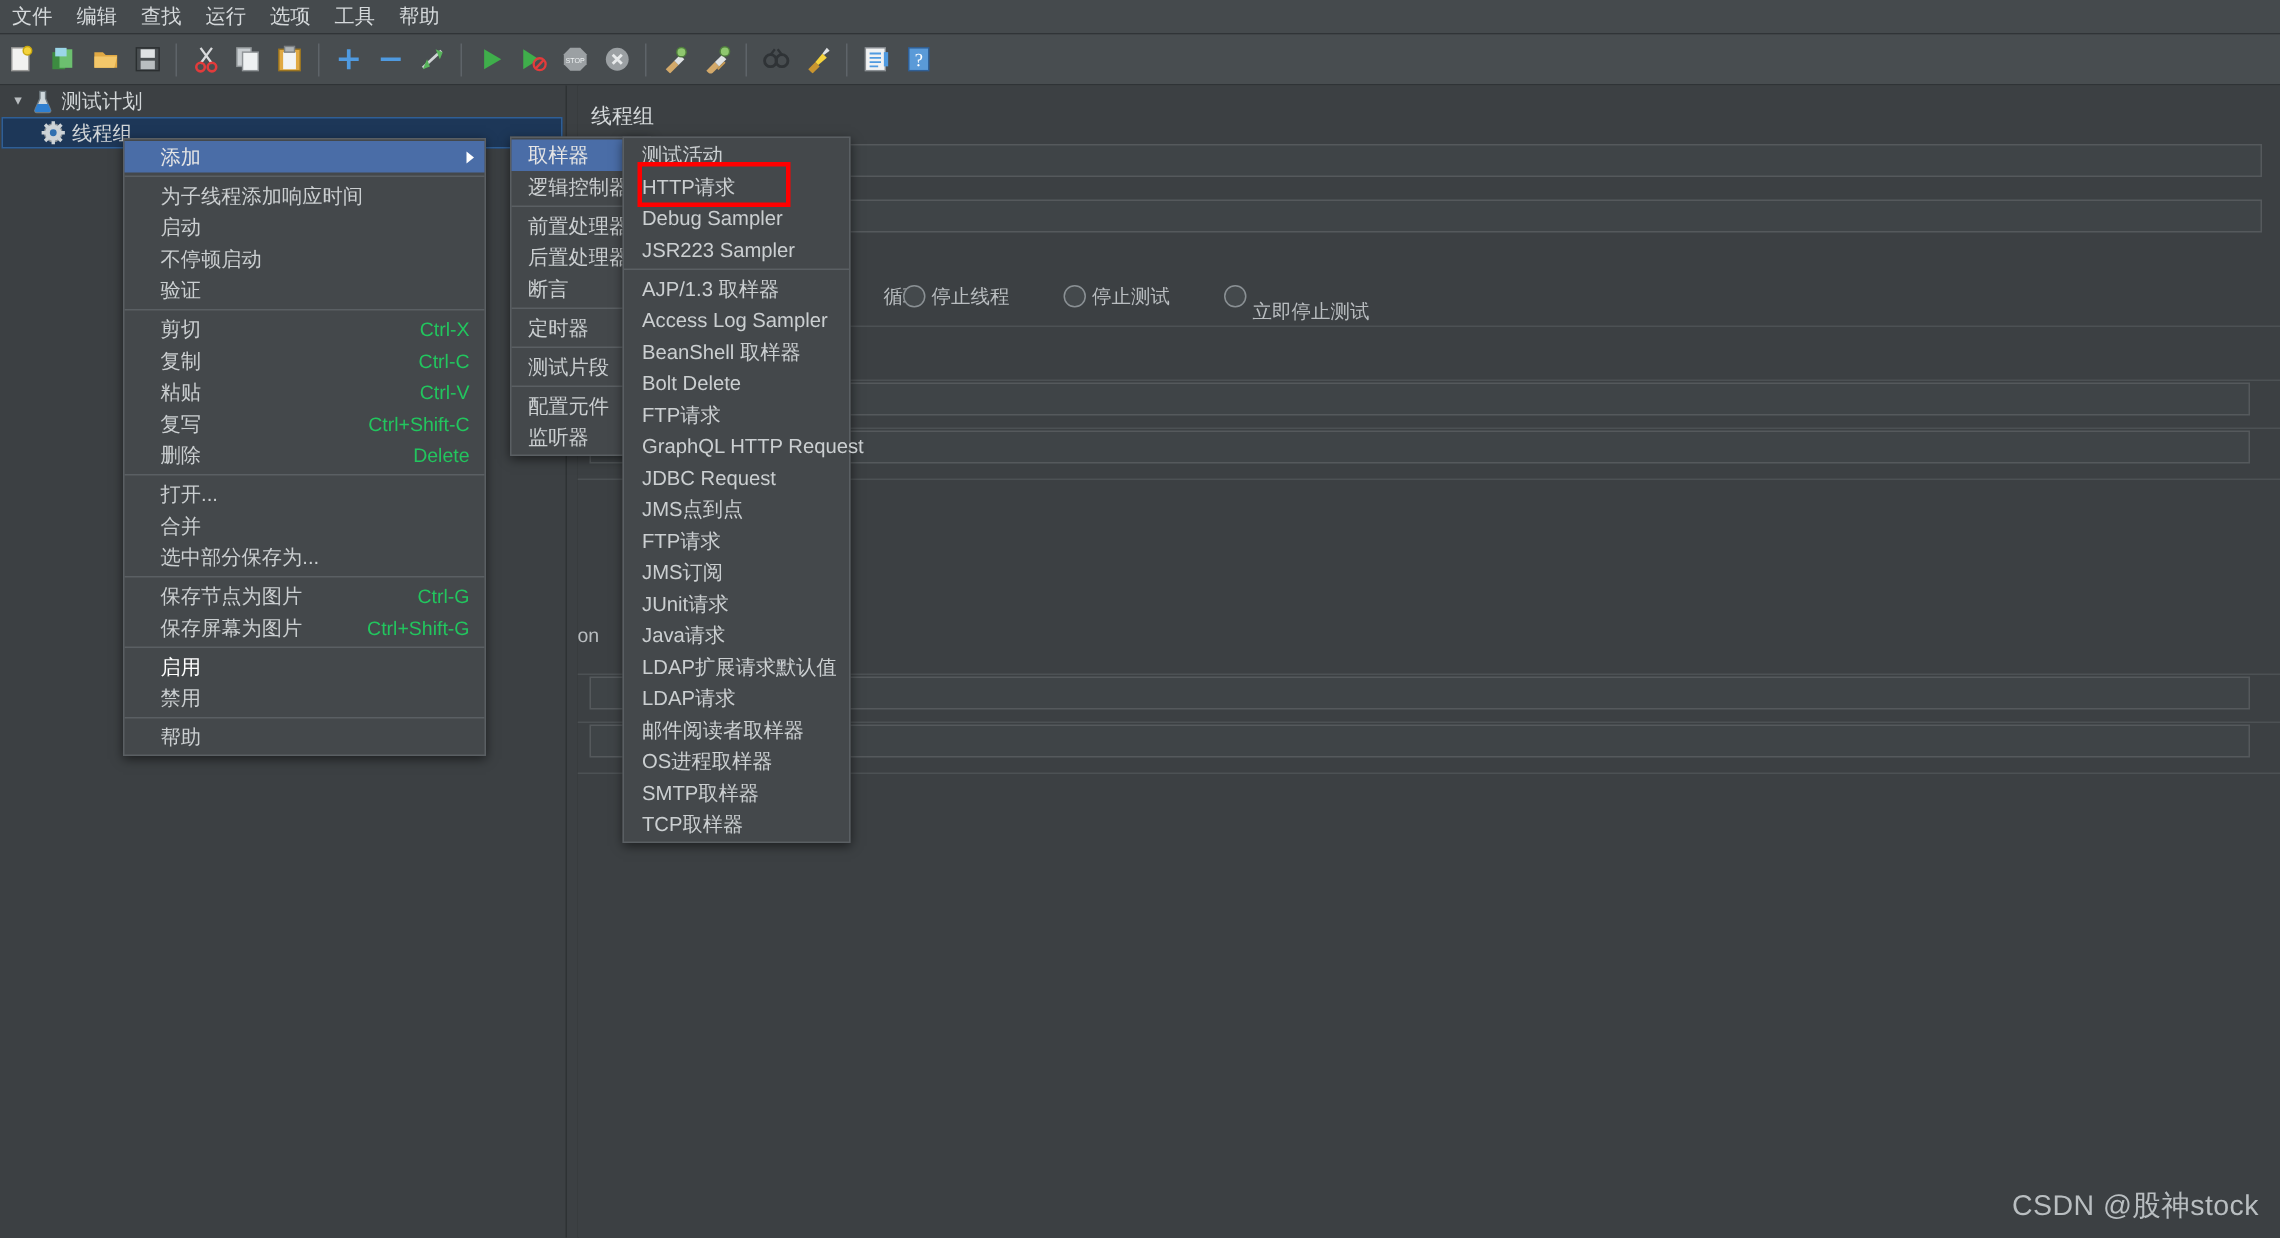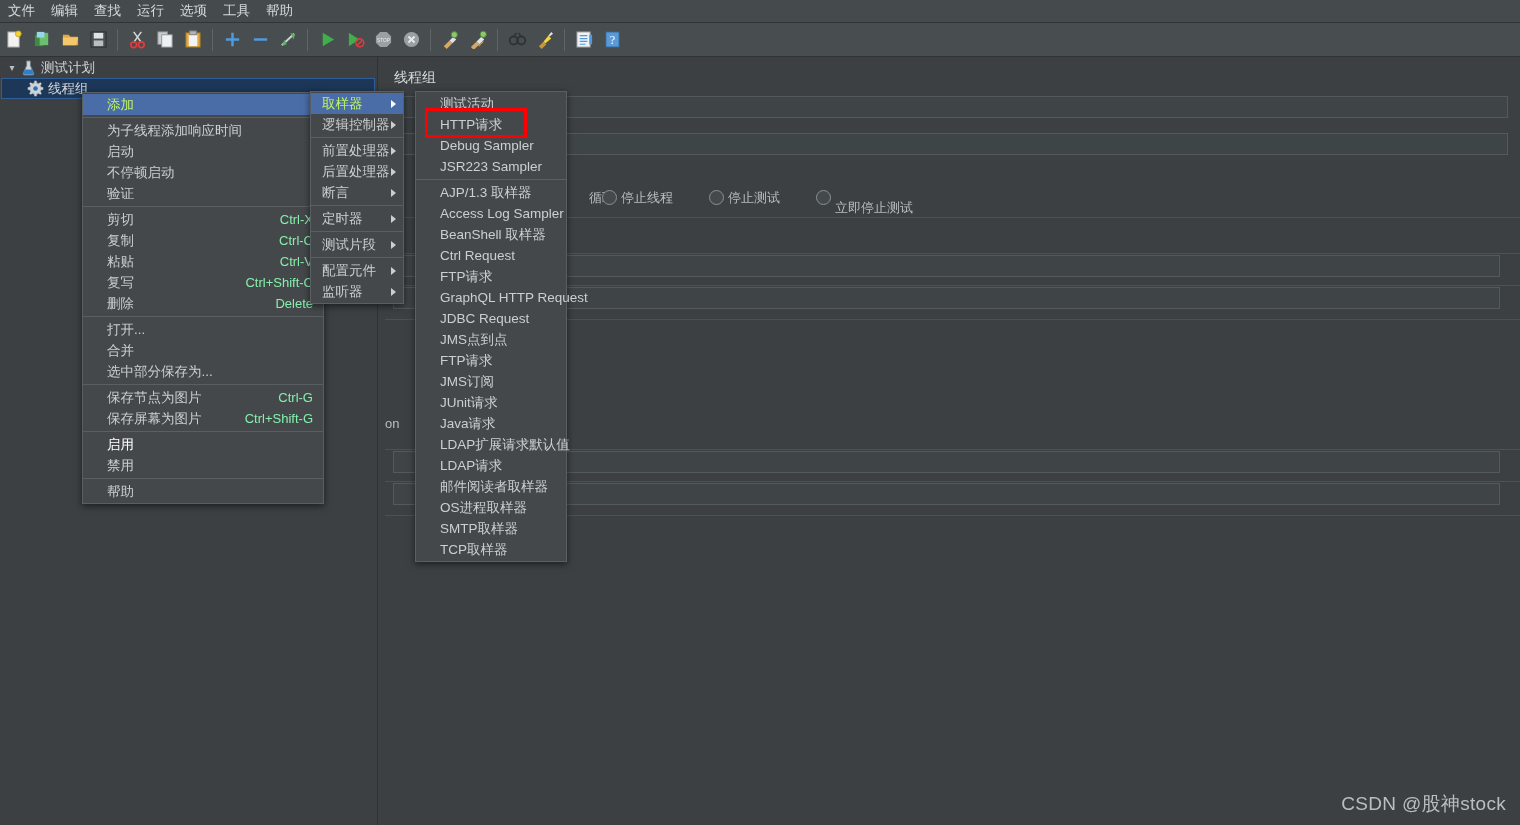--- a/index.html
+++ b/index.html
@@ -97,38 +97,38 @@
     border:1px solid #5a5f63;
     box-shadow:0 2px 7px rgba(0,0,0,.55);
     padding:1px 0;
     z-index:50;
   }
   .pi{
     height:21px;display:flex;align-items:center;
     padding:0 10px 0 22px;white-space:nowrap;
     font-size:13.5px;color:#cbcfd1;cursor:default;position:relative;
   }
-  .pi.hl{background:#4a6da7;color:#bef264;}
+  .pi.hl{background:#4a6da7;color:#e5e5e5;}
   .pi.dis{color:#ffffff;}
-  .pi .accel{margin-left:auto;padding-left:36px;color:#86efac;font-size:13px;}
+  .pi .accel{margin-left:auto;padding-left:36px;color:#22c55e;font-size:13px;}
   .pi .arrow{
     position:absolute;right:7px;top:50%;margin-top:-4px;
     width:0;height:0;border-left:5px solid #cbcfd1;
     border-top:4px solid transparent;border-bottom:4px solid transparent;
   }
   .pi.hl .arrow{border-left-color:#ffffff;}
   .psep{height:1px;background:#5a5f63;margin:2px 0;}
 
   
   #menu-context{left:82px;top:92px;width:240px;}
   #menu-context .pi{padding-left:24px;}
-  #menu-add{left:310px;top:91px;width:92px;}
+  #menu-add{left:340px;top:91px;width:92px;}
   #menu-add .pi{padding-left:11px;padding-right:20px;}
   #menu-sampler{left:415px;top:91px;width:150px;}
-  #menu-sampler .pi{padding-left:24px;}
+  #menu-sampler .pi{padding-left:12px;}
 
   
   #redbox{
     position:absolute;left:425px;top:108px;width:96px;height:24px;
     border:3px solid #ff0000;z-index:60;pointer-events:none;
   }
 
   
   #watermark{
     position:absolute;right:14px;bottom:8px;
@@ -480,21 +480,21 @@
     <div class="pi">
       <span>AJP/1.3 取样器</span>
     </div>
     <div class="pi">
       <span>Access Log Sampler</span>
     </div>
     <div class="pi">
       <span>BeanShell 取样器</span>
     </div>
     <div class="pi">
-      <span>Ctrl Request</span>
+      <span>Bolt Delete</span>
     </div>
     <div class="pi">
       <span>FTP请求</span>
     </div>
     <div class="pi">
       <span>GraphQL HTTP Request</span>
     </div>
     <div class="pi">
       <span>JDBC Request</span>
     </div>

